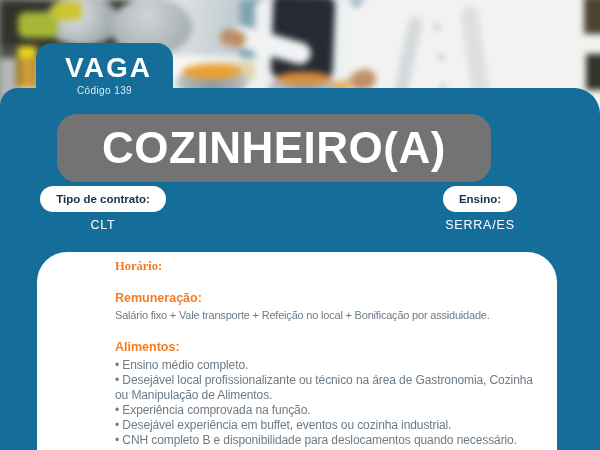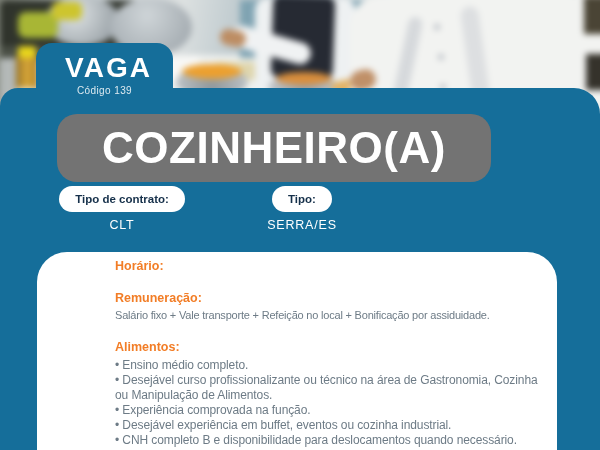--- a/index.html
+++ b/index.html
@@ -72,40 +72,40 @@
   
   .title-banner {
     position: absolute; left: 57px; top: 102px; width: 434px; height: 68px;
     background: #737373; border-radius: 20px;
     display: flex; align-items: center; justify-content: center; margin-top: 12px;
   }
   .job-title { color: #ffffff; font-size: 44px; font-weight: bold; letter-spacing: 0.5px; white-space: nowrap; }
 
   
   .meta-row {
-    position: absolute; left: 32px; right: 30px; top: 186px;
-    display: flex; justify-content: flex-start;
+    position: absolute; left: 13px; right: 30px; top: 186px;
+    display: flex; justify-content: space-between;
   }
   .meta-col { width: 180px; text-align: center; }
   .meta-pill {
     display: inline-flex; align-items: center; justify-content: center;
     height: 26px; padding: 0 16px;
     background: #ffffff; border-radius: 14px;
     color: #16304a; font-size: 11.5px; font-weight: bold; white-space: nowrap;
   }
   .meta-value { margin-top: 6px; color: #ffffff; font-size: 12.5px; letter-spacing: 0.8px; }
 
   
   .card {
     position: absolute; left: 37px; top: 252px; width: 520px; height: 240px;
     background: #ffffff; border-radius: 30px;
     padding: 6px 16px 0 78px;
   }
   .sec-head { color: #f27d26; font-size: 12.5px; font-weight: bold; line-height: 17px; margin-top: 15px; }
-  .sec-head.first { margin-top: 0; }
+  .sec-head.first { margin-top: 0; font-family: Liberation Serif, serif; }
   .sec-line { color: #6d7b86; font-size: 11px; line-height: 17px; letter-spacing: -0.2px; white-space: nowrap; }
   .req-list { list-style: none; margin-top: 2px; }
   .req-list li { color: #6d7b86; font-size: 12px; line-height: 15px; letter-spacing: -0.1px; }
   .req-list li::before { content: "\2022\00a0"; }
 </style>
 </head>
 <body>
 
 <div class="flyer">
 
@@ -158,35 +158,35 @@
   <div class="title-banner">
     <span class="job-title">COZINHEIRO(A)</span>
   </div>
 
   <div class="meta-row">
     <div class="meta-col">
       <span class="meta-pill">Tipo de contrato:</span>
       <div class="meta-value">CLT</div>
     </div>
     <div class="meta-col">
-      <span class="meta-pill">Tipo:</span>
+      <span class="meta-pill">Ensino:</span>
       <div class="meta-value">SERRA/ES</div>
     </div>
   </div>
 
   <div class="card">
     <div class="sec-head first">Horário:</div>
 
     <div class="sec-head">Remuneração:</div>
     <div class="sec-line">Salário fixo + Vale transporte + Refeição no local + Bonificação por assiduidade.</div>
 
     <div class="sec-head">Alimentos:</div>
     <ul class="req-list">
       <li>Ensino médio completo.</li>
-      <li>Desejável curso profissionalizante ou técnico na área de Gastronomia, Cozinha ou Manipulação de Alimentos.</li>
+      <li>Desejável local profissionalizante ou técnico na área de Gastronomia, Cozinha ou Manipulação de Alimentos.</li>
       <li>Experiência comprovada na função.</li>
       <li>Desejável experiência em buffet, eventos ou cozinha industrial.</li>
       <li>CNH completo B e disponibilidade para deslocamentos quando necessário.</li>
       <li>Disponibilidade para atuar em finais de semana, feriados e eventos.</li>
     </ul>
   </div>
 
 </div>
 
 </body></html>

